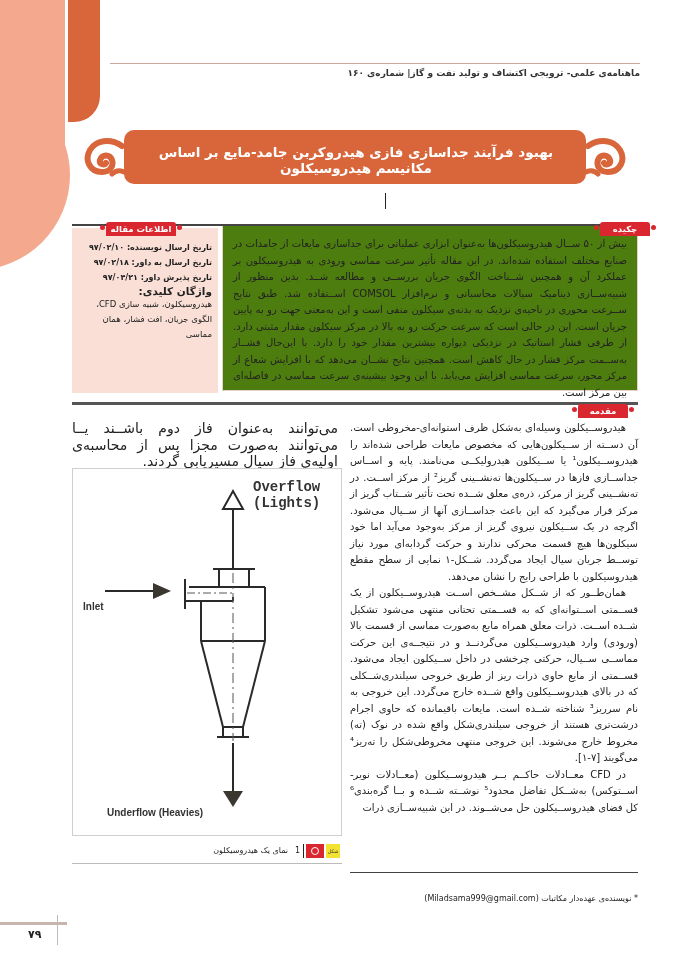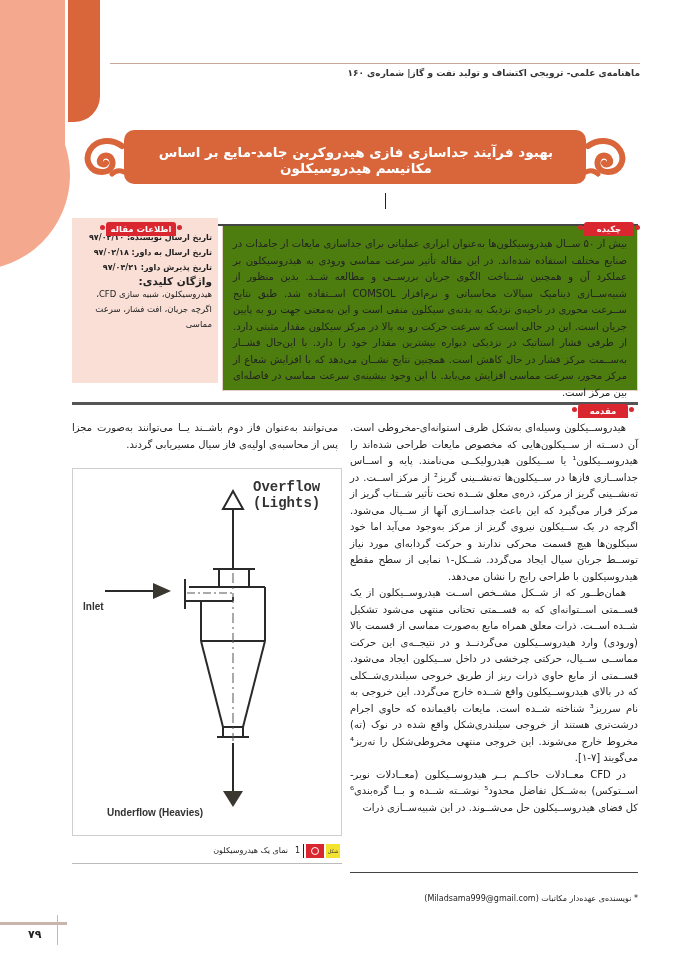--- a/index.html
+++ b/index.html
@@ -20,39 +20,39 @@
   .title-band .curl.l { left: 0; }
   .title-band .curl.r { right: 0; }
   .title-band .ttl { position: absolute; left: 50px; top: 14px; width: 448px; text-align: center; direction: rtl; color: #fff; font-weight: bold; font-size: 13.5px; }
 
   .author { position: absolute; right: 72px; top: 196px; direction: rtl; font-size: 9px; font-weight: bold; color: #222; padding-right: 2px; margin-top: 32px; }
   .author-sep { position: absolute; left: 385px; top: 193px; width: 1px; height: 16px; background: #222; }
 
   .abstract-rule { position: absolute; left: 72px; top: 224px; width: 566px; height: 2px; background: #444; }
   .abstract-box { position: absolute; left: 222px; top: 226px; width: 416px; height: 165px; background: #4d7c0f; border: 1px solid #e4d0c6; border-top: none; }
   .abstract-box .body { direction: rtl; text-align: justify; font-size: 10px; line-height: 16.5px; padding: 10px 10px 0 10px; color: #222; }
-  .info-box { position: absolute; left: 72px; top: 218px; width: 146px; height: 165px; background: #f9dfd6; }
+  .info-box { position: absolute; left: 72px; top: 228px; width: 146px; height: 165px; background: #f9dfd6; }
   .info-box .row { direction: rtl; text-align: right; font-size: 8px; font-weight: bold; padding: 0 6px; line-height: 15px; color: #222; }
   .info-box .dates { margin-top: 12px; }
   .info-box .kw-title { font-size: 10.5px; font-weight: bold; direction: rtl; text-align: right; padding: 0 6px; }
   .info-box .kw { direction: rtl; text-align: right; font-size: 8.5px; line-height: 15px; padding: 0 6px; }
 
   .tag { position: absolute; height: 14px; background: #d9262f; color: #fff; font-size: 8.5px; font-weight: bold; direction: rtl; text-align: center; line-height: 14px; border-radius: 3px 3px 0 0; }
   .tag::before, .tag::after { content: ""; position: absolute; top: 3px; width: 5px; height: 5px; border-radius: 50%; background: #d9262f; }
   .tag::before { left: -6px; }
   .tag::after { right: -6px; }
-  .tag-abstract { left: 584px; top: 222px; width: 50px; }
+  .tag-abstract { left: 600px; top: 222px; width: 50px; }
   .tag-info { left: 106px; top: 222px; width: 70px; }
   .tag-intro { left: 578px; top: 404px; width: 50px; }
 
   .intro-rule { position: absolute; left: 72px; top: 402px; width: 566px; height: 3px; background: #555; }
 
   .col-right { position: absolute; left: 350px; top: 420px; width: 288px; direction: rtl; text-align: justify; font-size: 10px; line-height: 16.5px; color: #222; }
   .col-right p { text-indent: 12px; }
-  .col-left { position: absolute; left: 72px; top: 420px; width: 266px; direction: rtl; text-align: justify; font-size: 10px; line-height: 16.5px; color: #222; }
+  .col-left { position: absolute; left: 72px; top: 420px; width: 266px; direction: rtl; text-align: justify; font-size: 14px; line-height: 16.5px; color: #222; }
 
   .figure { position: absolute; left: 72px; top: 468px; width: 270px; height: 368px; border: 1px solid #cfcfcf; background: #fff; }
   .figure svg { position: absolute; left: 0; top: 0; }
   .fig-caption { position: absolute; left: 72px; top: 842px; width: 270px; height: 22px; border-bottom: 1.5px solid #bbb; }
   .fig-caption .cap-text { position: absolute; right: 54px; top: 4px; direction: rtl; font-size: 8px; color: #222; }
   .fig-caption .num { position: absolute; right: 42px; top: 4px; font-size: 8px; }
   .fig-caption .sep { position: absolute; right: 38px; top: 2px; width: 1px; height: 14px; background: #222; }
   .fig-caption .ico-red { position: absolute; right: 18px; top: 2px; width: 18px; height: 14px; background: #d9262f; }
   .fig-caption .ico-red::after { content: ""; position: absolute; left: 5px; top: 3px; width: 6px; height: 6px; border: 1.5px solid #fff; border-radius: 50%; }
   .fig-caption .ico-yel { position: absolute; right: 2px; top: 2px; width: 14px; height: 14px; background: #f3e22f; font-size: 8px; text-align: center; line-height: 14px; color: #333; }
@@ -100,21 +100,21 @@
   <div class="body">بیش از ۵۰ ســال هیدروسیکلون‌ها به‌عنوان ابزاری عملیاتی برای جداسازی مایعات از جامدات در صنایع مختلف استفاده شده‌اند. در این مقاله تأثیر سرعت مماسی ورودی به هیدروسیکلون بر عملکرد آن و همچنین شــناخت الگوی جریان بررســی و مطالعه شــد. بدین منظور از شبیه‌ســازی دینامیک سیالات محاسباتی و نرم‌افزار COMSOL اســتفاده شد. طبق نتایج ســرعت محوری در ناحیه‌ی نزدیک به بدنه‌ی سیکلون منفی است و این به‌معنی جهت رو به پایین جریان است. این در حالی است که سرعت حرکت رو به بالا در مرکز سیکلون مقدار مثبتی دارد. از طرفی فشار استاتیک در نزدیکی دیواره بیشترین مقدار خود را دارد. با این‌حال فشــار به‌ســمت مرکز فشار در حال کاهش است. همچنین نتایج نشــان می‌دهد که با افزایش شعاع از مرکز محور، سرعت مماسی افزایش می‌یابد. با این وجود بیشینه‌ی سرعت مماسی در فاصله‌ای بین مرکز است.</div>
 </div>
 <div class="info-box">
   <div class="dates">
     <div class="row">تاریخ ارسال نویسنده: ۹۷/۰۲/۱۰</div>
     <div class="row">تاریخ ارسال به داور: ۹۷/۰۲/۱۸</div>
     <div class="row">تاریخ پذیرش داور: ۹۷/۰۴/۲۱</div>
   </div>
   <div class="kw-title">واژگان کلیدی:</div>
   <div class="kw">هیدروسیکلون، شبیه سازی CFD،</div>
-  <div class="kw">اگرچه جریان، افت فشار، سرعت مماسی</div>
+  <div class="kw">الگوی جریان، افت فشار، همان مماسی</div>
 </div>
 <div class="tag tag-abstract">چکیده</div>
 <div class="tag tag-info">اطلاعات مقاله</div>
 
 <div class="intro-rule"></div>
 <div class="tag tag-intro">مقدمه</div>
 
 <div class="col-right">
   <p>هیدروســیکلون وسیله‌ای به‌شکل ظرف استوانه‌ای-مخروطی است. آن دســته از ســیکلون‌هایی که مخصوص مایعات طراحی شده‌اند را هیدروســیکلون¹ یا ســیکلون هیدرولیکــی می‌نامند. پایه و اســاس جداســازی فازها در ســیکلون‌ها ته‌نشــینی گریز² از مرکز اســت. در ته‌نشــینی گریز از مرکز، ذره‌ی معلق شــده تحت تأثیر شــتاب گریز از مرکز قرار می‌گیرد که این باعث جداســازی آنها از ســیال می‌شود. اگرچه در یک ســیکلون نیروی گریز از مرکز به‌وجود می‌آید اما خود سیکلون‌ها هیچ قسمت محرکی ندارند و حرکت گردابه‌ای مورد نیاز توســط جریان سیال ایجاد می‌گردد. شــکل-۱ نمایی از سطح مقطع هیدروسیکلون با طراحی رایج را نشان می‌دهد.</p>
   <p>همان‌طــور که از شــکل مشــخص اســت هیدروســیکلون از یک قســمتی اســتوانه‌ای که به قســمتی تحتانی منتهی می‌شود تشکیل شــده اســت. ذرات معلق همراه مایع به‌صورت مماسی از قسمت بالا (ورودی) وارد هیدروســیکلون می‌گردنــد و در نتیجــه‌ی این حرکت مماســی ســیال، حرکتی چرخشی در داخل ســیکلون ایجاد می‌شود. قســمتی از مایع حاوی ذرات ریز از طریق خروجی سیلندری‌شــکلی که در بالای هیدروســیکلون واقع شــده خارج می‌گردد. این خروجی به نام سرریز³ شناخته شــده است. مایعات باقیمانده که حاوی اجرام درشت‌تری هستند از خروجی سیلندری‌شکل واقع شده در نوک (ته) مخروط خارج می‌شوند. این خروجی منتهی مخروطی‌شکل را ته‌ریز⁴ می‌گویند [۷-۱].</p>

